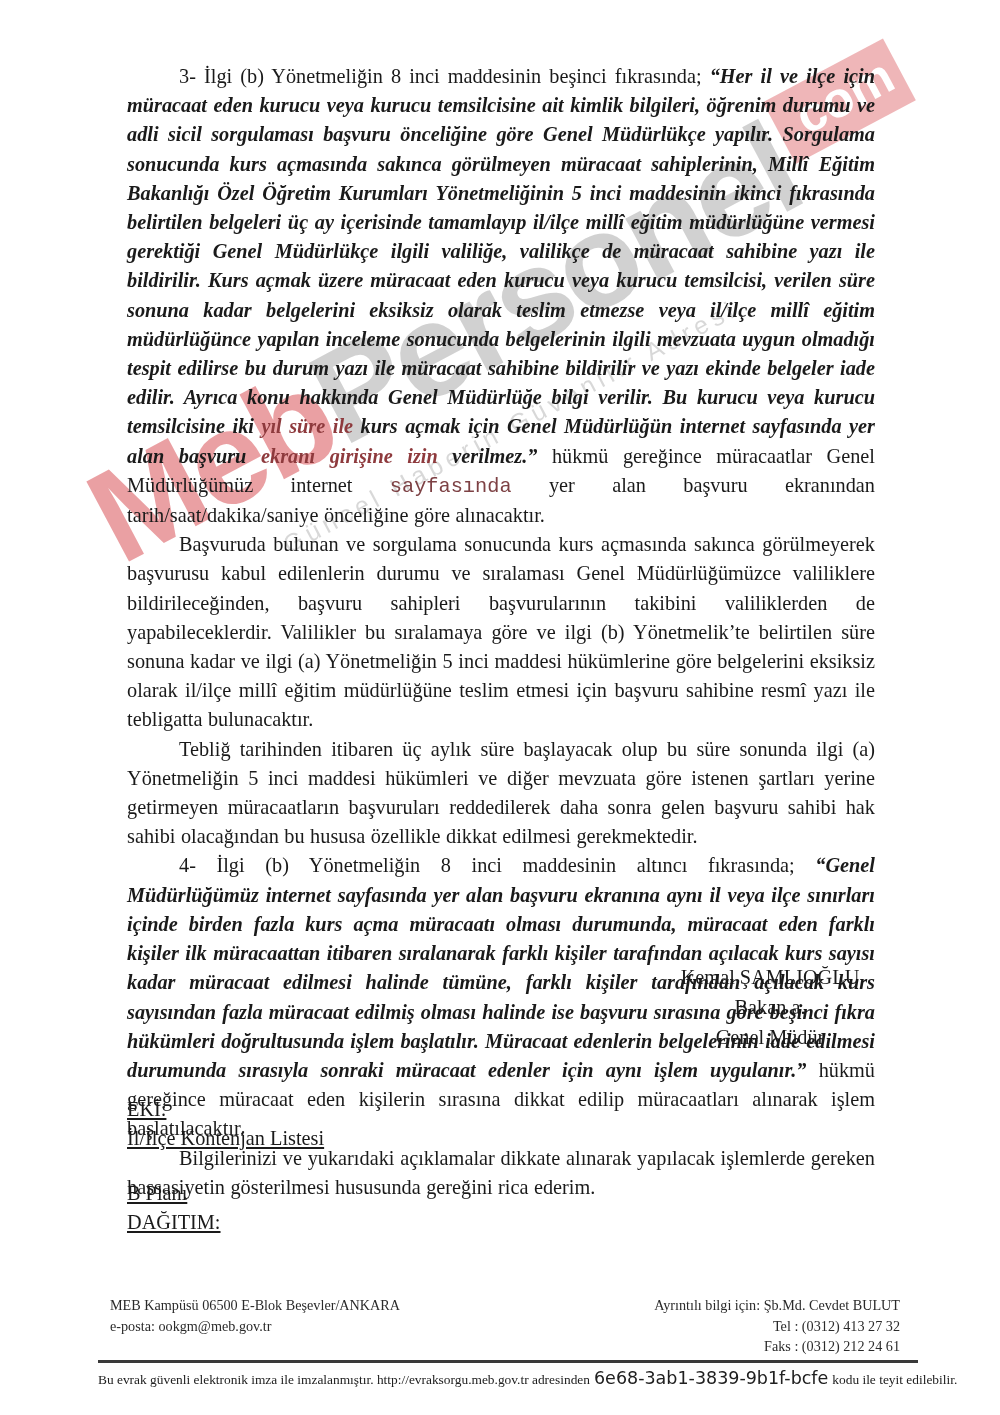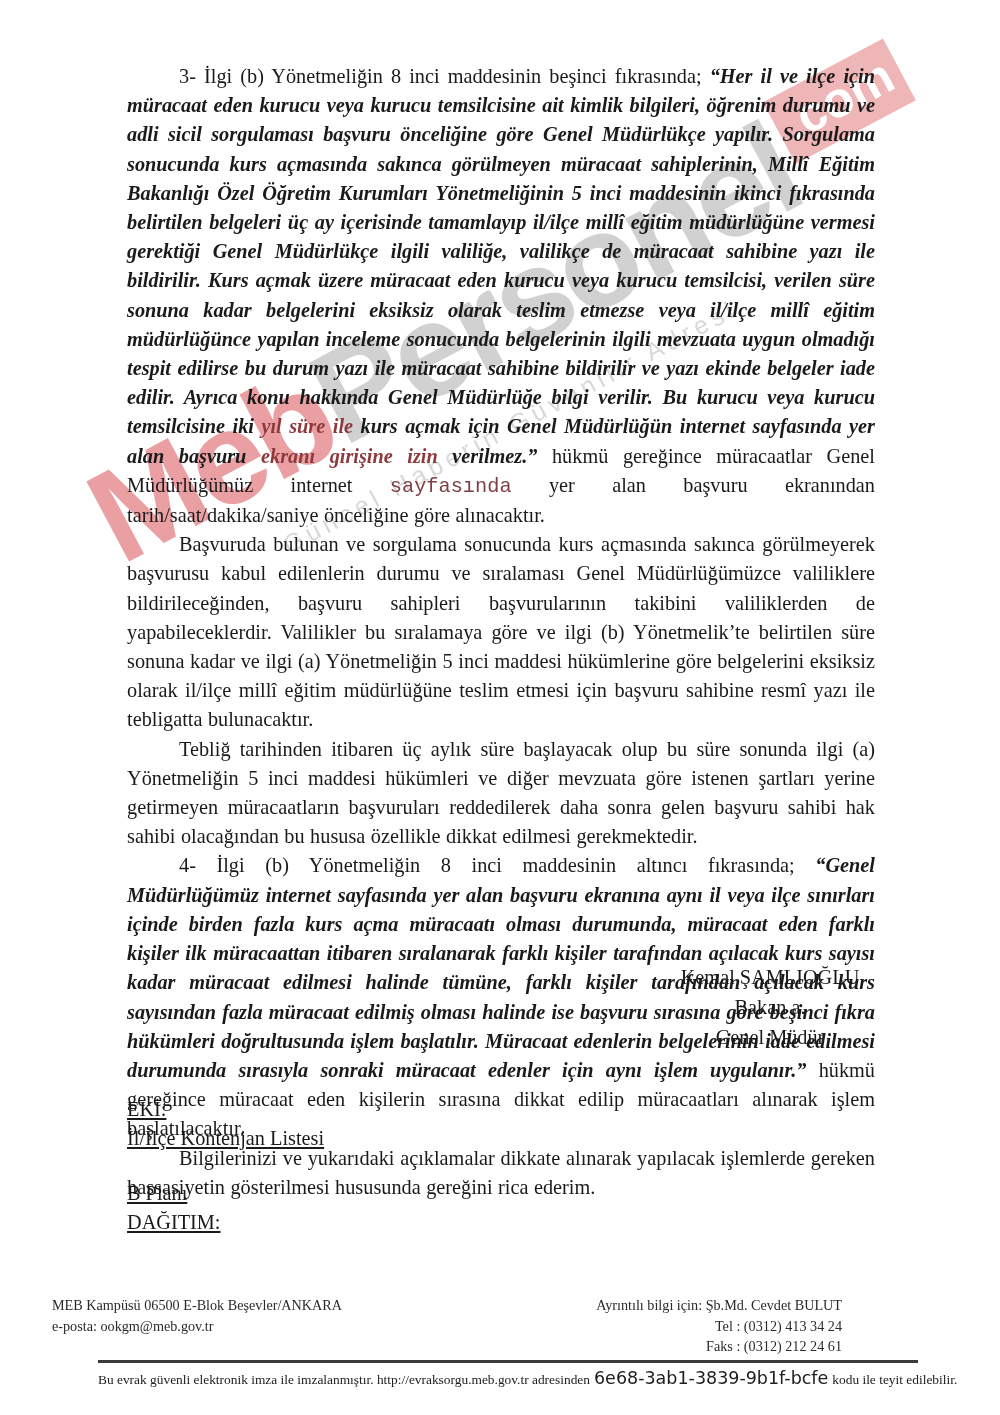--- a/index.html
+++ b/index.html
@@ -130,21 +130,21 @@
     z-index: 10;
   }
   .footer-cols {
     display: flex;
     justify-content: flex-start;
     font-size: 14.2px;
     line-height: 20.5px;
     color: #2a2a2a;
   }
   .footer-left {
-    margin-left: 52px;
+    margin-left: 110px;
     width: 420px;
   }
   .footer-right {
     width: 330px;
     text-align: right;
     margin-left: 40px;
   }
   .footer-right .fr-row {
     display: block;
     white-space: nowrap;
@@ -216,21 +216,21 @@
   </div>
 
   <div class="footer">
     <div class="footer-cols">
       <div class="footer-left">
         <div>MEB  Kampüsü 06500 E-Blok  Beşevler/ANKARA</div>
         <div>e-posta: ookgm@meb.gov.tr</div>
       </div>
       <div class="footer-right">
         <span class="fr-row">Ayrıntılı bilgi için:  Şb.Md.  Cevdet BULUT</span>
-        <span class="fr-row">Tel :  (0312) 413 34 24</span>
+        <span class="fr-row">Tel :  (0312) 413 27 32</span>
         <span class="fr-row">Faks :  (0312) 212 24 61</span>
       </div>
     </div>
   </div>
 
   <div class="footer-rule"></div>
 
   <div class="verify">
     <span>Bu evrak güvenli elektronik imza ile imzalanmıştır. http://evraksorgu.meb.gov.tr adresinden</span><span class="code">6e68-3ab1-3839-9b1f-bcfe</span><span>kodu ile teyit edilebilir.</span>
   </div>

